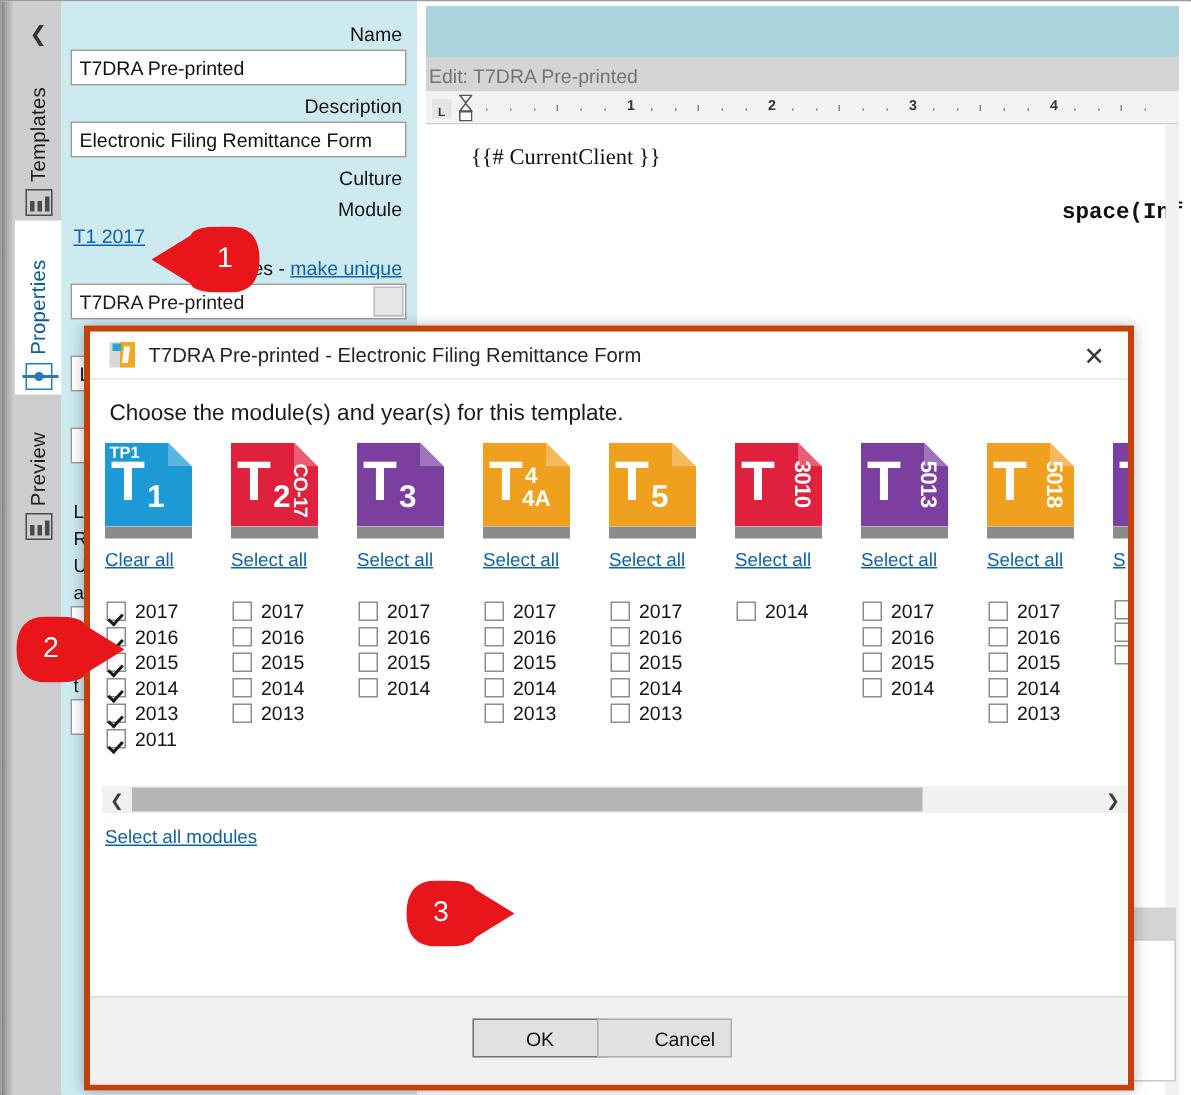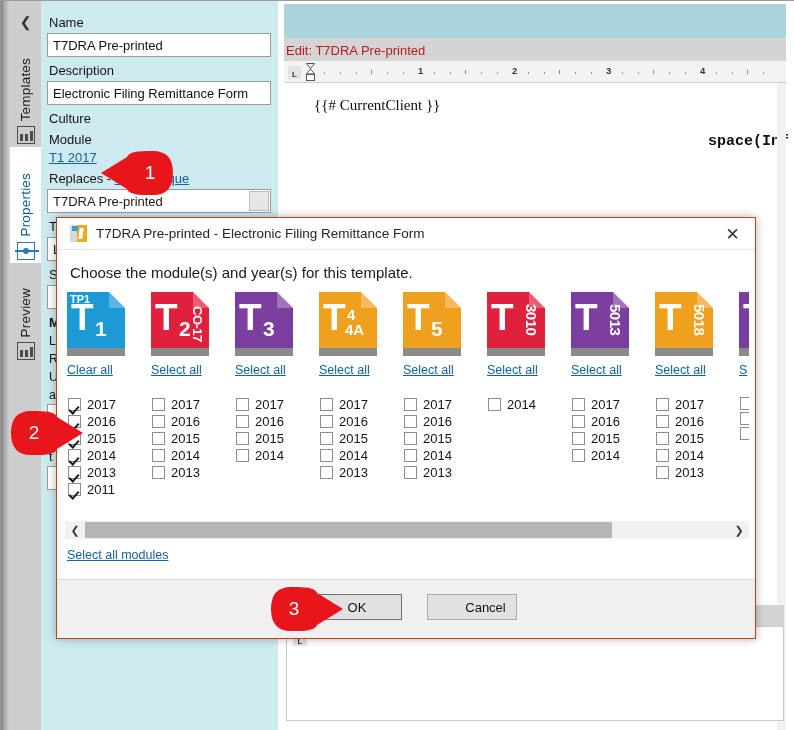--- a/index.html
+++ b/index.html
@@ -65,21 +65,21 @@
     content:""; position:absolute; left:-3px; top:7px; width:24px; height:1.5px;
     background:#2a7ab8;
   }
 
   
   #props-pane {
     position:absolute; left:40px; top:0; width:237px; height:730px;
     background:#cdeaf1; padding:8px 10px 0 6px;
     overflow:hidden;
   }
-  .fld-label { font-size:13px; color:#141414; margin:6px 0 3px 2px; }
+  .fld-label { font-size:13px; color:#141414; margin:6px 0 3px 18px;text-align:right; }
   .fld-label.bold { font-weight:bold; }
   .txtbox {
     width:224px; height:24px; background:#fff; border:1px solid #9b9b9b;
     padding:2px 5px; font-size:13px; line-height:20px; color:#111;
     overflow:hidden; white-space:nowrap;
   }
   .txtbox.sm { width:96px; }
   .combo { position:relative; width:224px; height:24px; background:#fff;
            border:1px solid #9b9b9b; padding:2px 5px; font-size:13px;
            line-height:20px; overflow:hidden; white-space:nowrap; }
@@ -94,21 +94,21 @@
   .lnk { color:#1162a8; text-decoration:underline; cursor:pointer; }
   .hint-small { font-size:12.5px; color:#141414; margin:4px 0 2px 2px; }
 
   
   #editor-region {
     position:absolute; left:277px; top:0; width:516px; height:730px;
     background:#ffffff; overflow:hidden;
   }
   .ed-topbar { position:absolute; left:6px; top:3px; right:8px; height:34px;
                background:#abd3db; }
-  .ed-title { position:absolute; left:8px; top:42px; font-size:13px; color:#b91c1c; }
+  .ed-title { position:absolute; left:8px; top:42px; font-size:13px; color:#737373; }
   .ed-titlebar-bg { position:absolute; left:6px; top:37px; right:8px; height:23px;
                     background:#d4d4d4; }
   .ruler { position:absolute; left:6px; top:60px; right:8px; height:22px;
            background:#f3f3f3; border-bottom:1px solid #cfcfcf; }
   .ruler-l { position:absolute; left:4px; top:5px; width:13px; height:13px;
              background:#e4e4e4; font-size:8px; color:#333;
              display:flex; align-items:flex-end; justify-content:center;
              font-weight:bold; }
   .ruler-marks { position:absolute; left:24px; top:0; right:0; height:22px; }
   .rmark { position:absolute; top:9px; width:1px; height:4px; background:#8a8a8a; }
@@ -126,22 +126,22 @@
   .lower-panel-bar { position:absolute; left:8px; top:604px; right:10px; height:21px;
                      background:#d4d4d4; }
   .lower-l { position:absolute; left:6px; top:6px; width:14px; height:13px;
              background:#e4e4e4; font-size:8px; color:#333; font-weight:bold;
              display:flex; align-items:flex-end; justify-content:center; }
   .vsb { position:absolute; right:0; top:0; width:9px; bottom:0;
          background:#f1f1f1; }
 
   
   #modal {
-    position:absolute; left:55px; top:216px; width:700px; height:422px;
-    background:#ffffff; border:1px solid #c2410c;
+    position:absolute; left:55px; top:216px; width:700px; height:510px;
+    background:#ffffff; border:4px solid #c2410c;
     box-shadow:0 0 9px rgba(0,0,0,.30);
   }
   .dlg-title { position:absolute; left:0; top:0; width:100%; height:32px;
                border-bottom:1px solid #e6e6e6; display:flex; align-items:center; }
   .dlg-ico { width:17px; height:17px; margin-left:13px; position:relative; flex:0 0 auto; }
   .dlg-ico .p1 { position:absolute; left:0; top:0; width:8px; height:17px;
                  background:#d8d8d8; }
   .dlg-ico .p2 { position:absolute; left:7px; top:0; width:10px; height:17px;
                  background:#f2a922; }
   .dlg-ico .p3 { position:absolute; left:2px; top:1px; width:6px; height:5px;
@@ -190,21 +190,21 @@
   .hsb .ar.l { left:0; } .hsb .ar.r { right:0; }
   .sam-link { position:absolute; left:10px; top:330px; font-size:12.5px;
               color:#1162a8; text-decoration:underline; cursor:pointer; }
   .dlg-footer { position:absolute; left:0; bottom:0; width:100%; height:59px;
                 background:#f0f0f0; border-top:1px solid #dcdcdc; }
   .dlg-btn { position:absolute; top:14px; width:90px; height:26px;
              background:#e1e1e1; border:1px solid #adadad; font-size:13px;
              color:#111; display:flex; align-items:center; justify-content:center;
              cursor:default; }
   #ok-button { left:255px; border-color:#707070; }
-  #cancel-button { left:370px;padding-left:27px; }
+  #cancel-button { left:338px;padding-left:27px; }
 
   
   .callout { position:absolute; width:74px; height:44px; }
   .callout svg { position:absolute; left:0; top:0; }
   .callout .num { position:absolute; top:0; height:44px; width:46px;
                   display:flex; align-items:center; justify-content:center;
                   color:#fff; font-size:19px; font-family:"Liberation Sans", sans-serif; }
   .callout.left .num { right:2px; }
   .callout.right .num { left:2px; }
   #callout-1 { left:100px; top:150px; }

